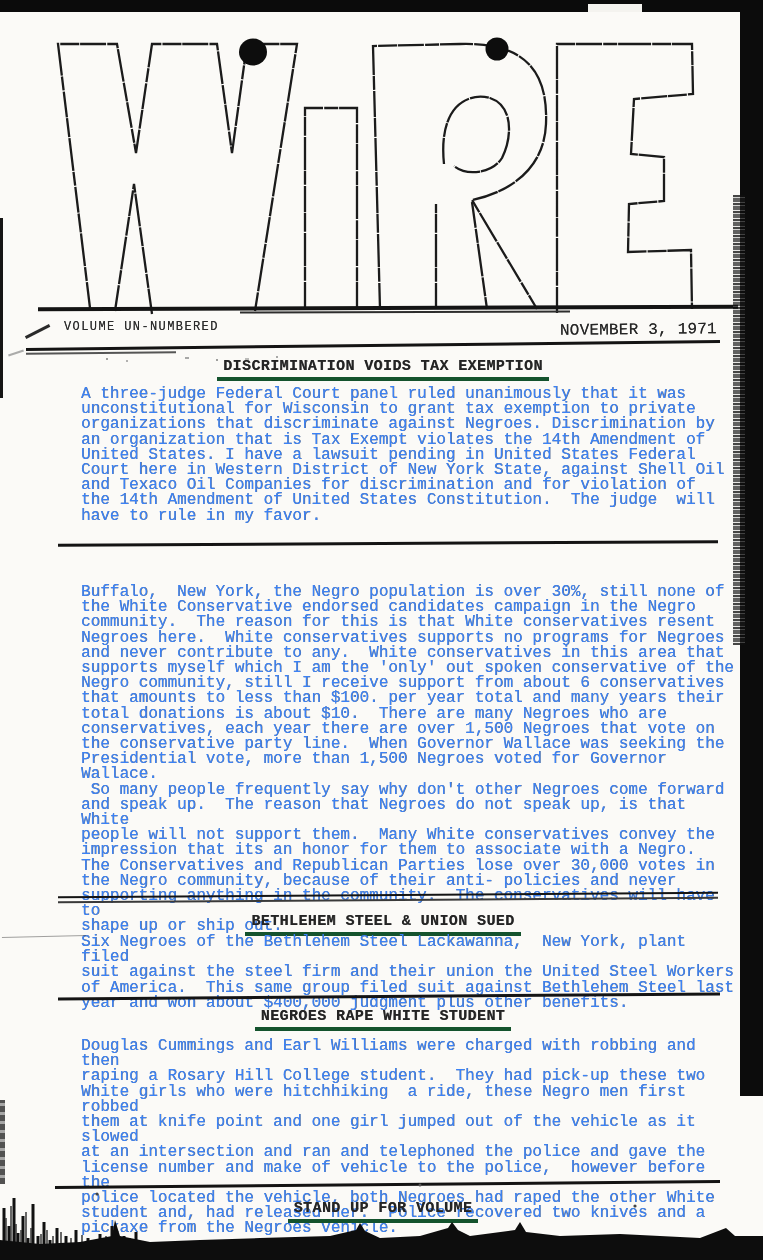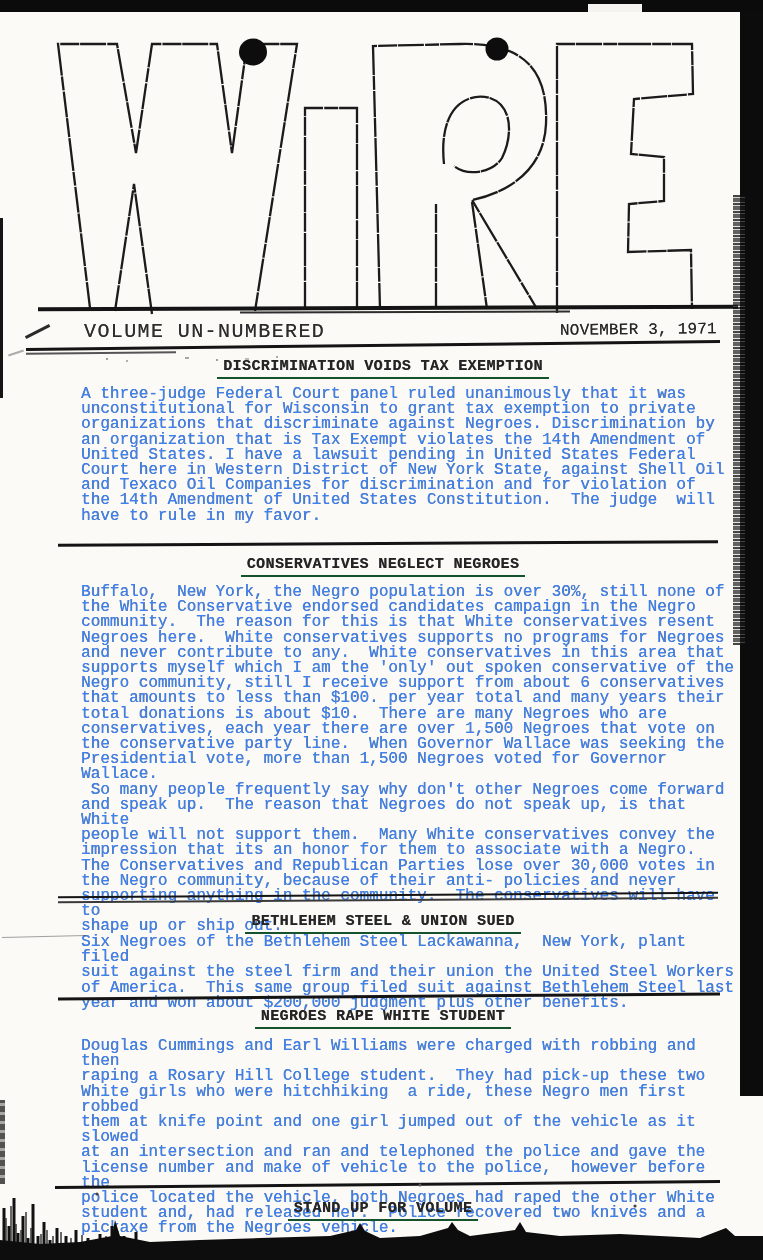--- a/index.html
+++ b/index.html
@@ -41,28 +41,28 @@
   .r-a1 {left:58px; top:542px; width:660px;height:2.5px;transform:rotate(-0.3deg);}
   .r-a2 {left:58px; top:894px; width:660px;height:2px;  transform:rotate(-0.4deg);}
   .r-a2b{left:58px; top:899px; width:660px;height:1.5px;background:#3a3a3a;transform:rotate(-0.4deg);}
   .r-a3 {left:58px; top:995px; width:662px;height:2.5px;transform:rotate(-0.45deg);}
   .r-a4 {left:55px; top:1183px;width:665px;height:2.5px;transform:rotate(-0.5deg);}
   
   .logo{position:absolute;left:40px;top:36px;width:680px;height:280px;}
   .logo path{fill:none;stroke:#1b1b1b;stroke-width:2.3;stroke-linejoin:miter;
     stroke-dasharray:26 1.2 14 .9 33 1.1 19 .8;}
   .logo .dot{fill:#0d0d0d;stroke:none;}
-  .vol{position:absolute;left:84px;top:320px;font-size:20px;letter-spacing:1.4px;color:#2c2c2c;
+  .vol{position:absolute;left:64px;top:320px;font-size:12px;letter-spacing:1.4px;color:#2c2c2c;
     text-shadow:0 0 .6px rgba(40,40,40,.8);}
   .date{position:absolute;left:560px;top:321px;font-size:16px;letter-spacing:.2px;color:#262626;
     transform:rotate(-0.6deg);text-shadow:0 0 .6px rgba(40,40,40,.8);}
   
   .headline{position:absolute;left:63px;width:640px;text-align:center;font-size:15px;
     font-weight:700;letter-spacing:.4px;color:#242424;text-shadow:.3px .3px .4px rgba(30,30,30,.65);}
-  .headline span{border-bottom:2px solid #14532d;padding:0 6px 2px;}
+  .headline span{border-bottom:4px solid #14532d;padding:0 6px 2px;}
   .h1{top:358px;} .h2{top:556px;} .h3{top:906px;margin-top:7px;} .h4{top:1008px;} .h5{top:1200px;}
   .article-body{position:absolute;left:81px;width:660px;font-size:16px;line-height:15.2px;
     white-space:pre-wrap;color:#3b82f6;text-shadow:.3px .3px .5px rgba(35,35,35,.65);}
   .b1{top:387px;} .b2{top:585px;} .b3{top:935px;} .b4{top:1039px;}
 </style>
 </head>
 <body>
 
 <div id="page" style="--ink: #222222; --paper: #fbfaf7;">
 
@@ -101,21 +101,20 @@
 unconstitutional for Wisconsin to grant tax exemption to private
 organizations that discriminate against Negroes. Discrimination by
 an organization that is Tax Exempt violates the 14th Amendment of
 United States. I have a lawsuit pending in United States Federal
 Court here in Western District of New York State, against Shell Oil
 and Texaco Oil Companies for discrimination and for violation of
 the 14th Amendment of United States Constitution.  The judge  will
 have to rule in my favor.</div>
   <div class="rule r-a1"></div>
 
-  <div class="headline h2"><span>CONSERVATIVES NEGLECT NEGROES</span></div>
   <div class="article-body b2">Buffalo,  New York, the Negro population is over 30%, still none of
 the White Conservative endorsed candidates campaign in the Negro
 community.  The reason for this is that White conservatives resent
 Negroes here.  White conservatives supports no programs for Negroes
 and never contribute to any.  White conservatives in this area that
 supports myself which I am the 'only' out spoken conservative of the
 Negro community, still I receive support from about 6 conservatives
 that amounts to less than $100. per year total and many years their
 total donations is about $10.  There are many Negroes who are
 conservatives, each year there are over 1,500 Negroes that vote on
@@ -129,21 +128,21 @@
 the Negro community, because of their anti- policies and never
 supporting anything in the community.  The conservatives will have to
 shape up or ship out.</div>
   <div class="rule r-a2"></div>
   <div class="rule r-a2b"></div>
 
   <div class="headline h3"><span>BETHLEHEM STEEL &amp; UNION SUED</span></div>
   <div class="article-body b3">Six Negroes of the Bethlehem Steel Lackawanna,  New York, plant filed
 suit against the steel firm and their union the United Steel Workers
 of America.  This same group filed suit against Bethlehem Steel last
-year and won about $200,000 judgment plus other benefits.</div>
+year and won about $400,000 judgment plus other benefits.</div>
   <div class="rule r-a3"></div>
 
   <div class="headline h4"><span>NEGROES RAPE WHITE STUDENT</span></div>
   <div class="article-body b4">Douglas Cummings and Earl Williams were charged with robbing and then
 raping a Rosary Hill College student.  They had pick-up these two
 White girls who were hitchhiking  a ride, these Negro men first robbed
 them at knife point and one girl jumped out of the vehicle as it slowed
 at an intersection and ran and telephoned the police and gave the
 license number and make of vehicle to the police,  however before the
 police located the vehicle, both Negroes had raped the other White

